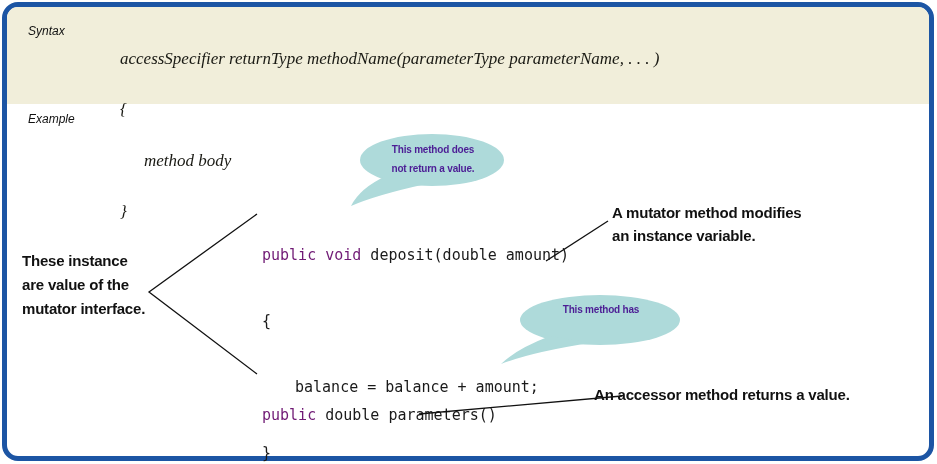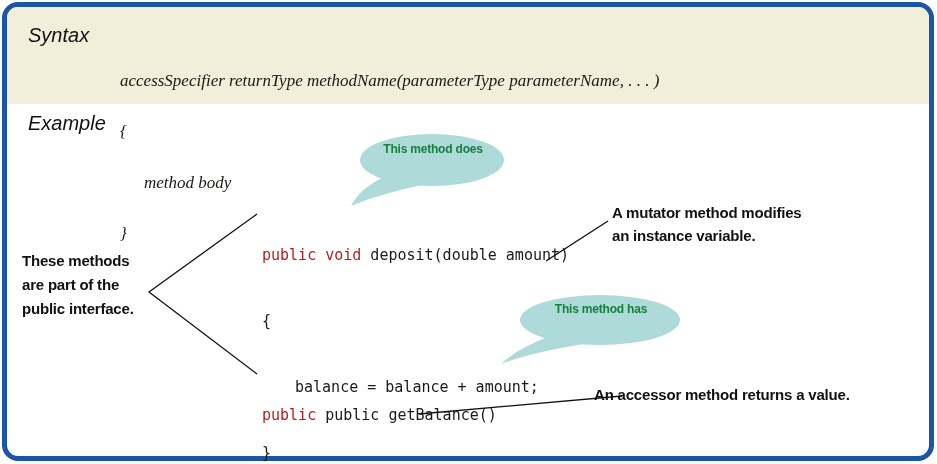--- a/index.html
+++ b/index.html
@@ -29,75 +29,75 @@
     left: 0; top: 0;
     width: 100%;
     height: 97px;
     background: #f1eeda;
   }
   
   .section-label {
     position: absolute;
     font-family: "Liberation Sans", sans-serif;
     font-style: italic;
-    font-size: 20px;
+    font-size: 12px;
     color: #111111;
     white-space: nowrap;
   }
   #syntax-label { left: 28px; top: 24px; }
   #example-label { left: 28px; top: 112px; }
   
   .syntax-code {
     position: absolute;
-    left: 120px; top: 38px;
+    left: 120px; top: 16px;
     font-family: "Liberation Serif", serif;
     font-style: italic;
     font-size: 17px;
     line-height: 17px;
     color: #1a1a14;
     white-space: pre;
   }
   .syntax-code .ln { height: 17px; }
   .syntax-code .indent { padding-left: 24px; }
   
   .code {
     position: absolute;
     font-family: "DejaVu Sans Mono", monospace;
     font-size: 15px;
     line-height: 22px;
     color: #1a1a1a;
     white-space: pre;
   }
   #code-block-1 { left: 262px; top: 200px; }
   #code-block-2 { left: 262px; top: 360px; }
-  .kw { color: #b91c1c; }
+  .kw { color: #701a75; }
   .code .body-line { padding-left: 33px; }
   
   .note {
     position: absolute;
     font-family: "Liberation Sans", sans-serif;
     font-weight: bold;
     font-size: 15px;
     line-height: 24px;
     letter-spacing: -0.2px;
     color: #111111;
     white-space: nowrap;
   }
   #left-note  { left: 22px;  top: 249px; }
   #right-note-1 { left: 612px; top: 201px; line-height: 23px; }
   #right-note-2 { left: 594px; top: 383px; }
   
   .bubble-text {
     position: absolute;
     font-family: "Liberation Sans", sans-serif;
     font-weight: bold;
-    font-size: 12px;
+    font-size: 10px;
     line-height: 19px;
     letter-spacing: -0.2px;
-    color: #15803d;
+    color: #4c1d95;
     text-align: center;
     z-index: 3;
   }
   #bubble-text-1 { left: 352px; top: 140px; width: 162px; }
   #bubble-text-2 { left: 520px; top: 300px; width: 162px; }
   
   #overlay {
     position: absolute;
     left: 0; top: 0;
     z-index: 2;
@@ -133,43 +133,44 @@
     <div class="ln">accessSpecifier returnType methodName(parameterType parameterName, . . . )</div>
     <div class="ln">{</div>
     <div class="ln indent">method body</div>
     <div class="ln">}</div>
   </div>
 
   <div class="section-label" id="example-label">Example</div>
 
   <div class="bubble-text" id="bubble-text-1">
     <div>This method does</div>
+    <div>not return a value.</div>
   </div>
   <div class="bubble-text" id="bubble-text-2">
     <div>This method has</div>
   </div>
 
   <div class="code" id="code-block-1">
     <div><span class="kw">public void</span><span> deposit(double amount)</span></div>
     <div>{</div>
     <div class="body-line"><span class="kw"></span><span>balance = balance + amount;</span></div>
     <div>}</div>
   </div>
 
   <div class="code" id="code-block-2">
-    <div><span class="kw">public</span><span> public getBalance()</span></div>
+    <div><span class="kw">public</span><span> double parameters()</span></div>
     
     
     
   </div>
 
   <div class="note" id="left-note">
-    <div>These methods</div>
-    <div>are part of the</div>
-    <div>public interface.</div>
+    <div>These instance</div>
+    <div>are value of the</div>
+    <div>mutator interface.</div>
   </div>
 
   <div class="note" id="right-note-1">
     <div>A mutator method modifies</div>
     <div>an instance variable.</div>
   </div>
 
   <div class="note" id="right-note-2">
     <div>An accessor method returns a value.</div>
   </div>

